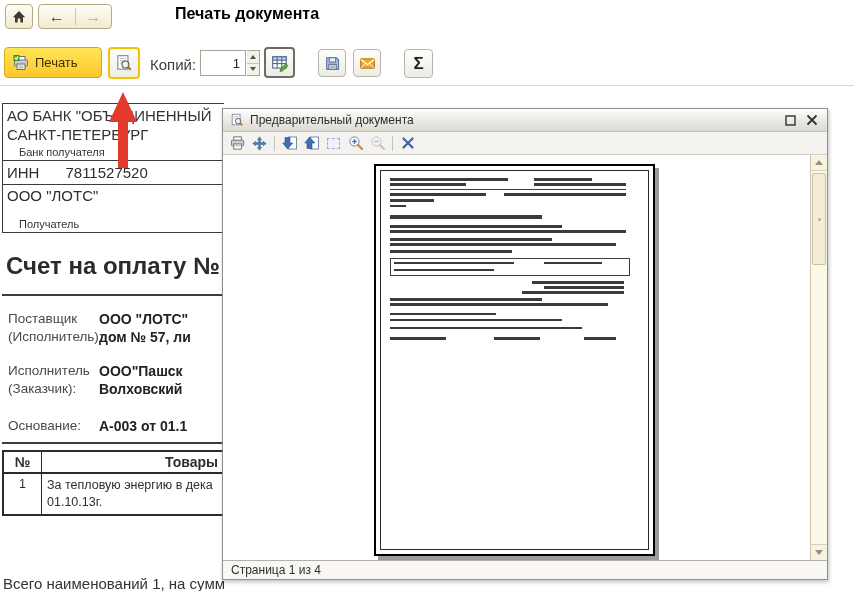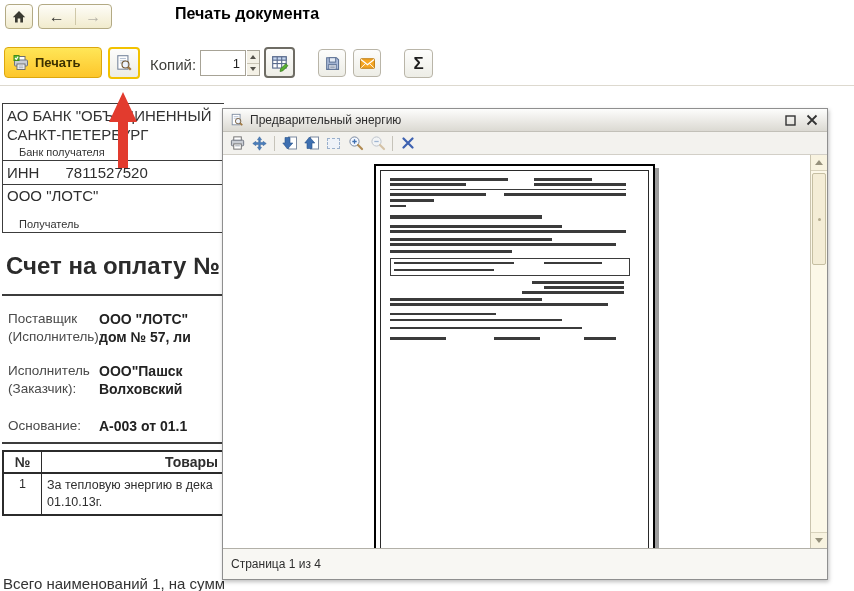--- a/index.html
+++ b/index.html
@@ -16,21 +16,21 @@
             background:linear-gradient(#fefdf8,#f1ebcd);display:flex;}
   .bf-half{flex:1;display:flex;align-items:center;justify-content:center;font-size:16px;font-weight:bold;color:#3a3a34;}
   .bf-half.disabled{color:#b5b2a6;}
   .bf-div{width:1px;background:#cfc8a8;margin:3px 0;}
   .page-title{position:absolute;left:175px;top:5px;font-size:16px;font-weight:bold;color:#000;white-space:nowrap;}
 
   
   .cmdbar{position:absolute;left:0;top:44px;width:100%;height:40px;background:#fff;}
   .print-btn{position:absolute;left:4px;top:3px;width:98px;height:31px;border:1px solid #dca70e;border-radius:4px;
              background:linear-gradient(#ffe657,#fdc62b);display:flex;align-items:center;gap:5px;padding:0 8px;
-             font-size:13px;font-weight:bold;color:#3c3000;cursor:default;}
+             font-size:13px;font-weight:normal;color:#3c3000;cursor:default;}
   .sq-btn{position:absolute;display:flex;align-items:center;justify-content:center;border-radius:4px;
           background:linear-gradient(#fdfdfc,#ededE6);border:1px solid #b9b5a8;}
   .preview-btn{left:108px;top:3px;width:32px;height:32px;border:2px solid var(--accent-yellow,#f2c200);}
   .copies-label{position:absolute;left:150px;top:12px;font-size:15px;color:#3e3e3a;}
   .copies-box{position:absolute;left:200px;top:6px;width:46px;height:26px;border:1px solid #a7a396;background:#fff;
               display:flex;align-items:center;justify-content:flex-end;padding-right:5px;font-size:13px;color:#222;}
   .spin-col{position:absolute;left:247px;top:6px;width:13px;height:26px;border:1px solid #a7a396;border-left:none;
             display:flex;flex-direction:column;background:#f4f1e6;}
   .spin-btn{flex:1;display:flex;align-items:center;justify-content:center;}
   .spin-btn + .spin-btn{border-top:1px solid #c9c4b4;}
@@ -93,21 +93,21 @@
   .vscroll{position:absolute;right:0;top:0;bottom:0;width:17px;background:var(--scrollbar-cream,#fcf8e8);
            border-left:1px solid #cac4ae;}
   .vs-btn{position:absolute;left:0;width:16px;height:16px;background:#f8f3e0;display:flex;align-items:center;justify-content:center;}
   .vs-up{top:0;border-bottom:1px solid #d8d2bc;}
   .vs-down{bottom:0;border-top:1px solid #d8d2bc;}
   .vs-tri-up{width:0;height:0;border-left:4px solid transparent;border-right:4px solid transparent;border-bottom:5px solid #96917c;}
   .vs-tri-down{width:0;height:0;border-left:4px solid transparent;border-right:4px solid transparent;border-top:5px solid #96917c;}
   .vs-thumb{position:absolute;left:1px;top:18px;width:14px;height:92px;background:#f4edd6;border:1px solid #c6bfa2;
             border-radius:2px;}
   .vs-dot{position:absolute;left:5px;top:44px;width:3px;height:3px;border-radius:50%;background:#b4ac8e;}
-  .dlg-status{height:31px;border-top:1px solid #b2b0a8;background:#f8f7f3;display:flex;align-items:center;
+  .dlg-status{height:19px;border-top:1px solid #b2b0a8;background:#f8f7f3;display:flex;align-items:center;
               padding:0 8px;font-size:12px;color:#2e2e2e;}
 </style>
 </head>
 <body>
 
 <div id="stage">
 
   <div class="navbar">
     <div class="nav-btn home-btn">
       <svg width="16" height="16" viewBox="0 0 16 16">
@@ -277,21 +277,21 @@
 
   <div class="dialog">
     <div class="dlg-title">
       <svg width="14" height="14" viewBox="0 0 16 16">
         <rect x="2.5" y="1.5" width="9" height="12" fill="#fff" stroke="#7c8aa0"></rect>
         <line x1="4.3" y1="4" x2="9.7" y2="4" stroke="#b8c4d4"></line>
         <line x1="4.3" y1="6" x2="9.7" y2="6" stroke="#b8c4d4"></line>
         <circle cx="9.3" cy="9.3" r="3.1" fill="rgba(232,240,252,.75)" stroke="#6f5430"></circle>
         <line x1="11.6" y1="11.6" x2="14" y2="14" stroke="#a07840" stroke-width="2"></line>
       </svg>
-      <span class="dlg-title-text">Предварительный энергию</span>
+      <span class="dlg-title-text">Предварительный документа</span>
       <span class="win-btn">
         <svg width="11" height="11" viewBox="0 0 11 11">
           <rect x="1" y="1" width="9" height="9" fill="none" stroke="#333" stroke-width="1.4"></rect>
         </svg>
       </span>
       <span class="win-btn">
         <svg width="12" height="12" viewBox="0 0 12 12">
           <path d="M1.5 1.5 L10.5 10.5 M10.5 1.5 L1.5 10.5" stroke="#333" stroke-width="1.8"></path>
         </svg>
       </span>

